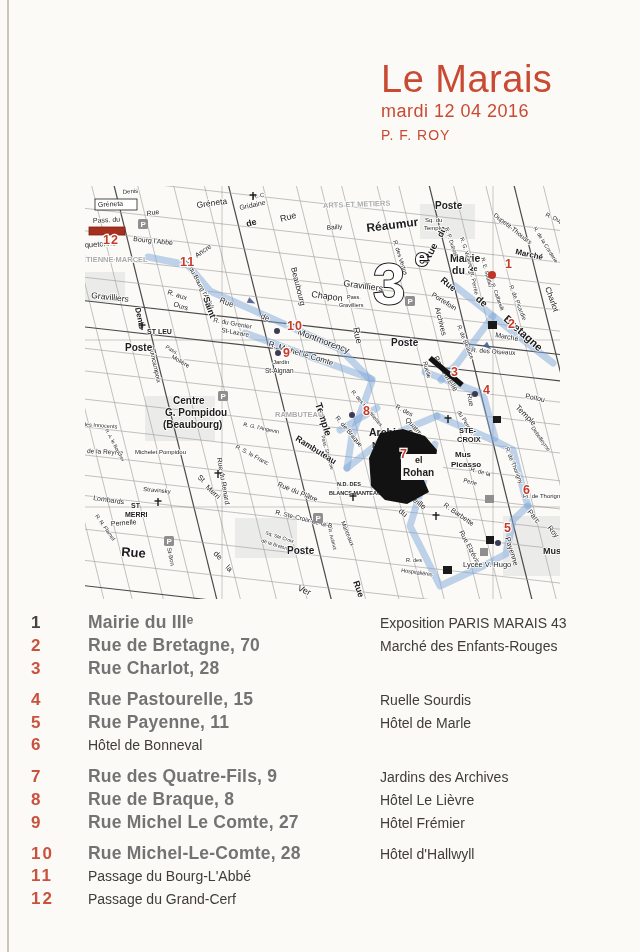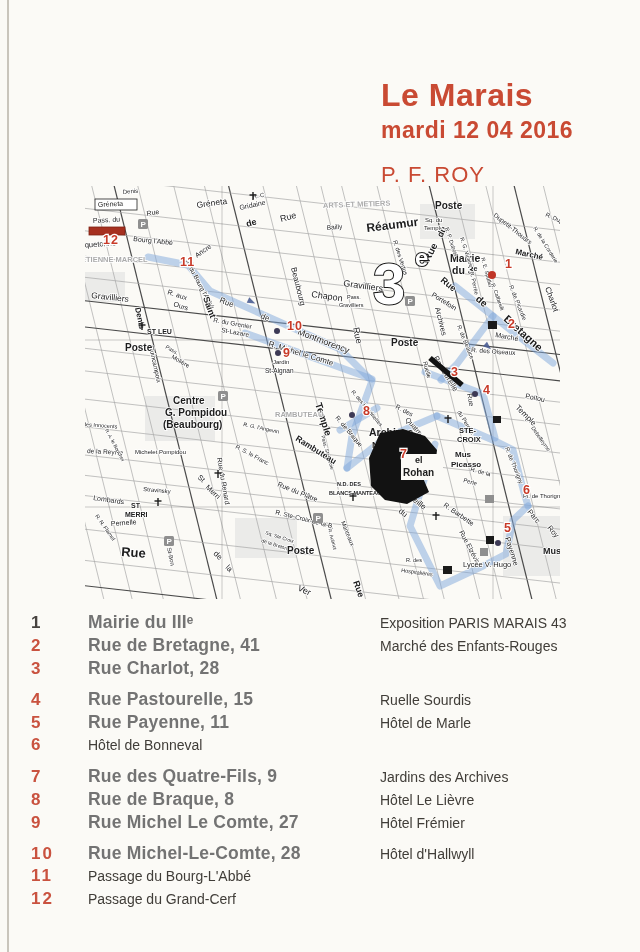--- a/index.html
+++ b/index.html
@@ -1,22 +1,22 @@
 <!DOCTYPE html>
 <html><head>
 <meta charset="utf-8">
 <style>
   html,body{margin:0;padding:0;}
   .page{position:relative;width:640px;height:952px;background:#fbfaf6;overflow:hidden;
         font-family:"Liberation Sans",sans-serif;}
   .scanline{position:absolute;left:7px;top:0;width:2px;height:952px;background:#c9c5bc;}
   .header{position:absolute;left:381px;top:62px;color:#c94a33;}
-  .title{font-size:32px;font-weight:bold;letter-spacing:.5px;line-height:34px;margin-top:16px;}
-  .date{font-size:23px;margin-top:5px;letter-spacing:.5px;font-weight:bold;}
-  .author{font-size:22px;margin-top:18px;letter-spacing:1px;}
+  .title{font-size:38px;font-weight:normal;letter-spacing:.5px;line-height:34px;}
+  .date{font-size:18px;margin-top:5px;letter-spacing:.5px;}
+  .author{font-size:14px;margin-top:5px;letter-spacing:1px;}
   .mapwrap{position:absolute;left:85px;top:186px;width:475px;height:413px;}
   svg text{font-family:"Liberation Sans",sans-serif;}
   .mlab{paint-order:stroke;stroke:#ffffff;stroke-width:1.5px;}
   .mnum{paint-order:stroke;stroke:#ffffff;stroke-width:2.4px;fill:#c83a28;font-weight:bold;}
   .d3{paint-order:stroke;stroke:#1a1a1a;stroke-width:2px;fill:#ffffff;font-weight:bold;}
   .list{position:absolute;left:0;top:612px;width:640px;}
   .lrow{display:flex;align-items:baseline;height:23px;}
   .lrow.lgap{margin-top:8px;}
   .lnum{width:88px;padding-left:31px;box-sizing:border-box;font-weight:bold;font-size:17px;
         color:#c9523f;letter-spacing:2px;}
@@ -311,21 +311,21 @@
   </div>
 
   <div class="list">
       <div class="lrow">
         <span class="lnum ldark">1</span>
         <span class="lname">Mairie du IIIᵉ</span>
         <span class="ldesc">Exposition PARIS MARAIS 43</span>
       </div>
       <div class="lrow">
         <span class="lnum">2</span>
-        <span class="lname">Rue de Bretagne, 41</span>
+        <span class="lname">Rue de Bretagne, 70</span>
         <span class="ldesc">Marché des Enfants-Rouges</span>
       </div>
       <div class="lrow">
         <span class="lnum">3</span>
         <span class="lname">Rue Charlot, 28</span>
       </div>
       <div class="lrow lgap">
         <span class="lnum">4</span>
         <span class="lname">Rue Pastourelle, 15</span>
         <span class="ldesc">Ruelle Sourdis</span>

